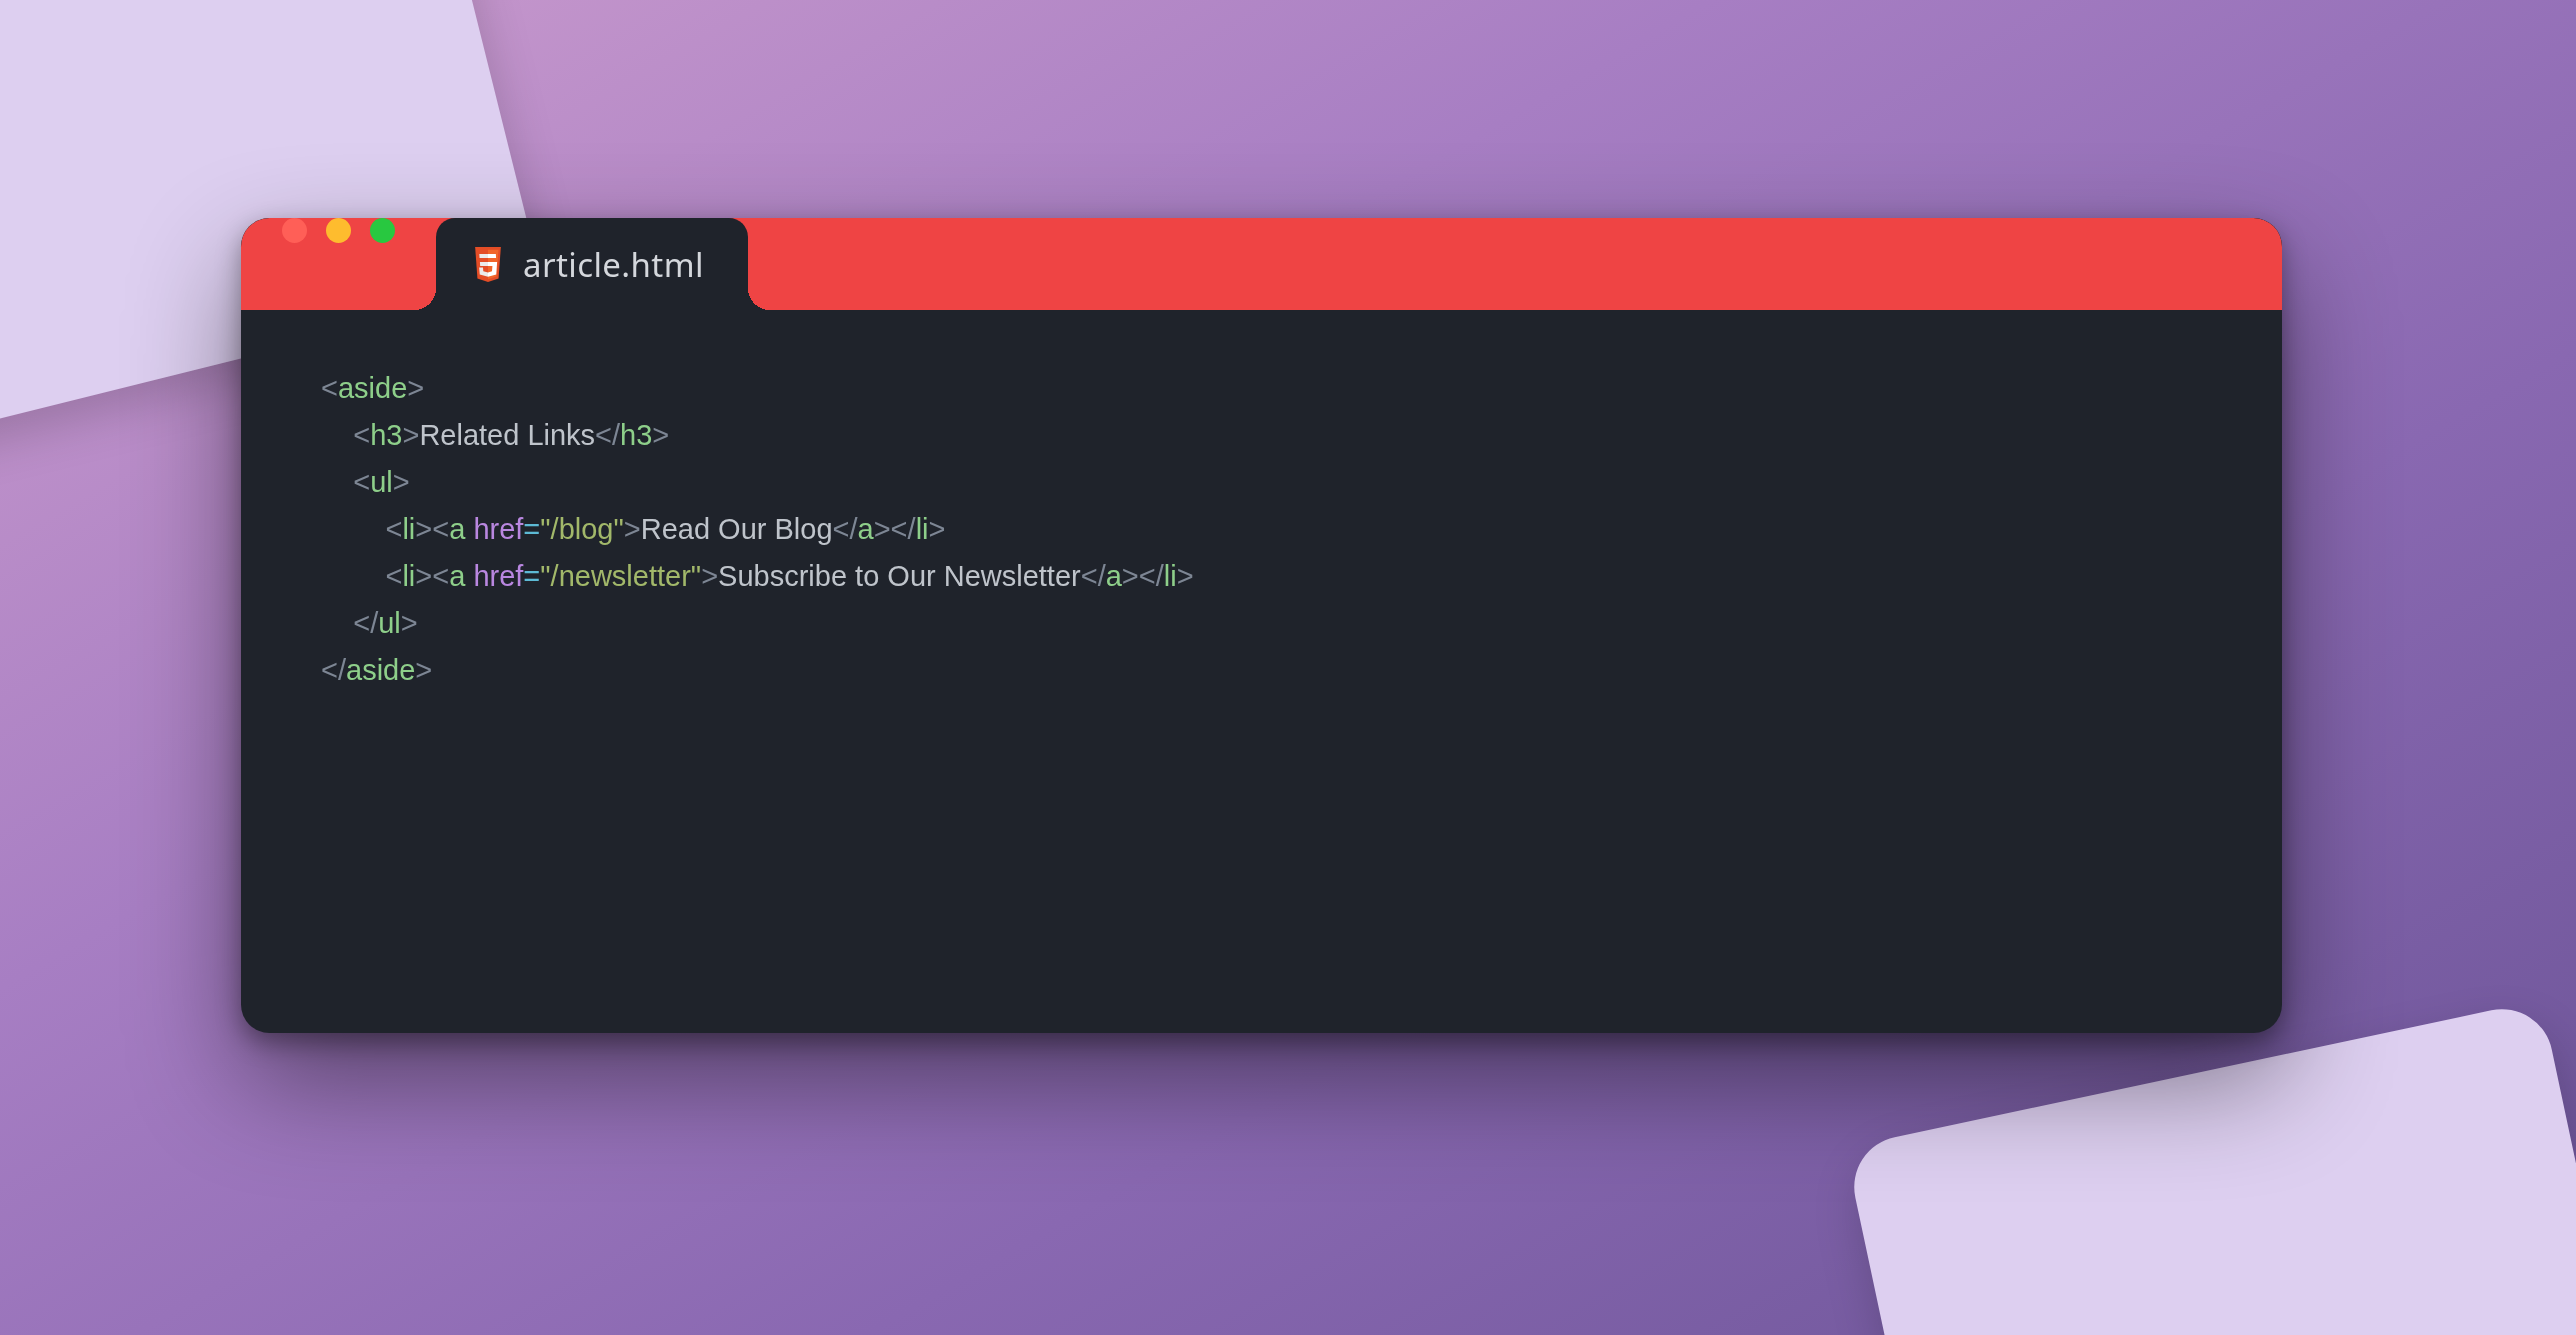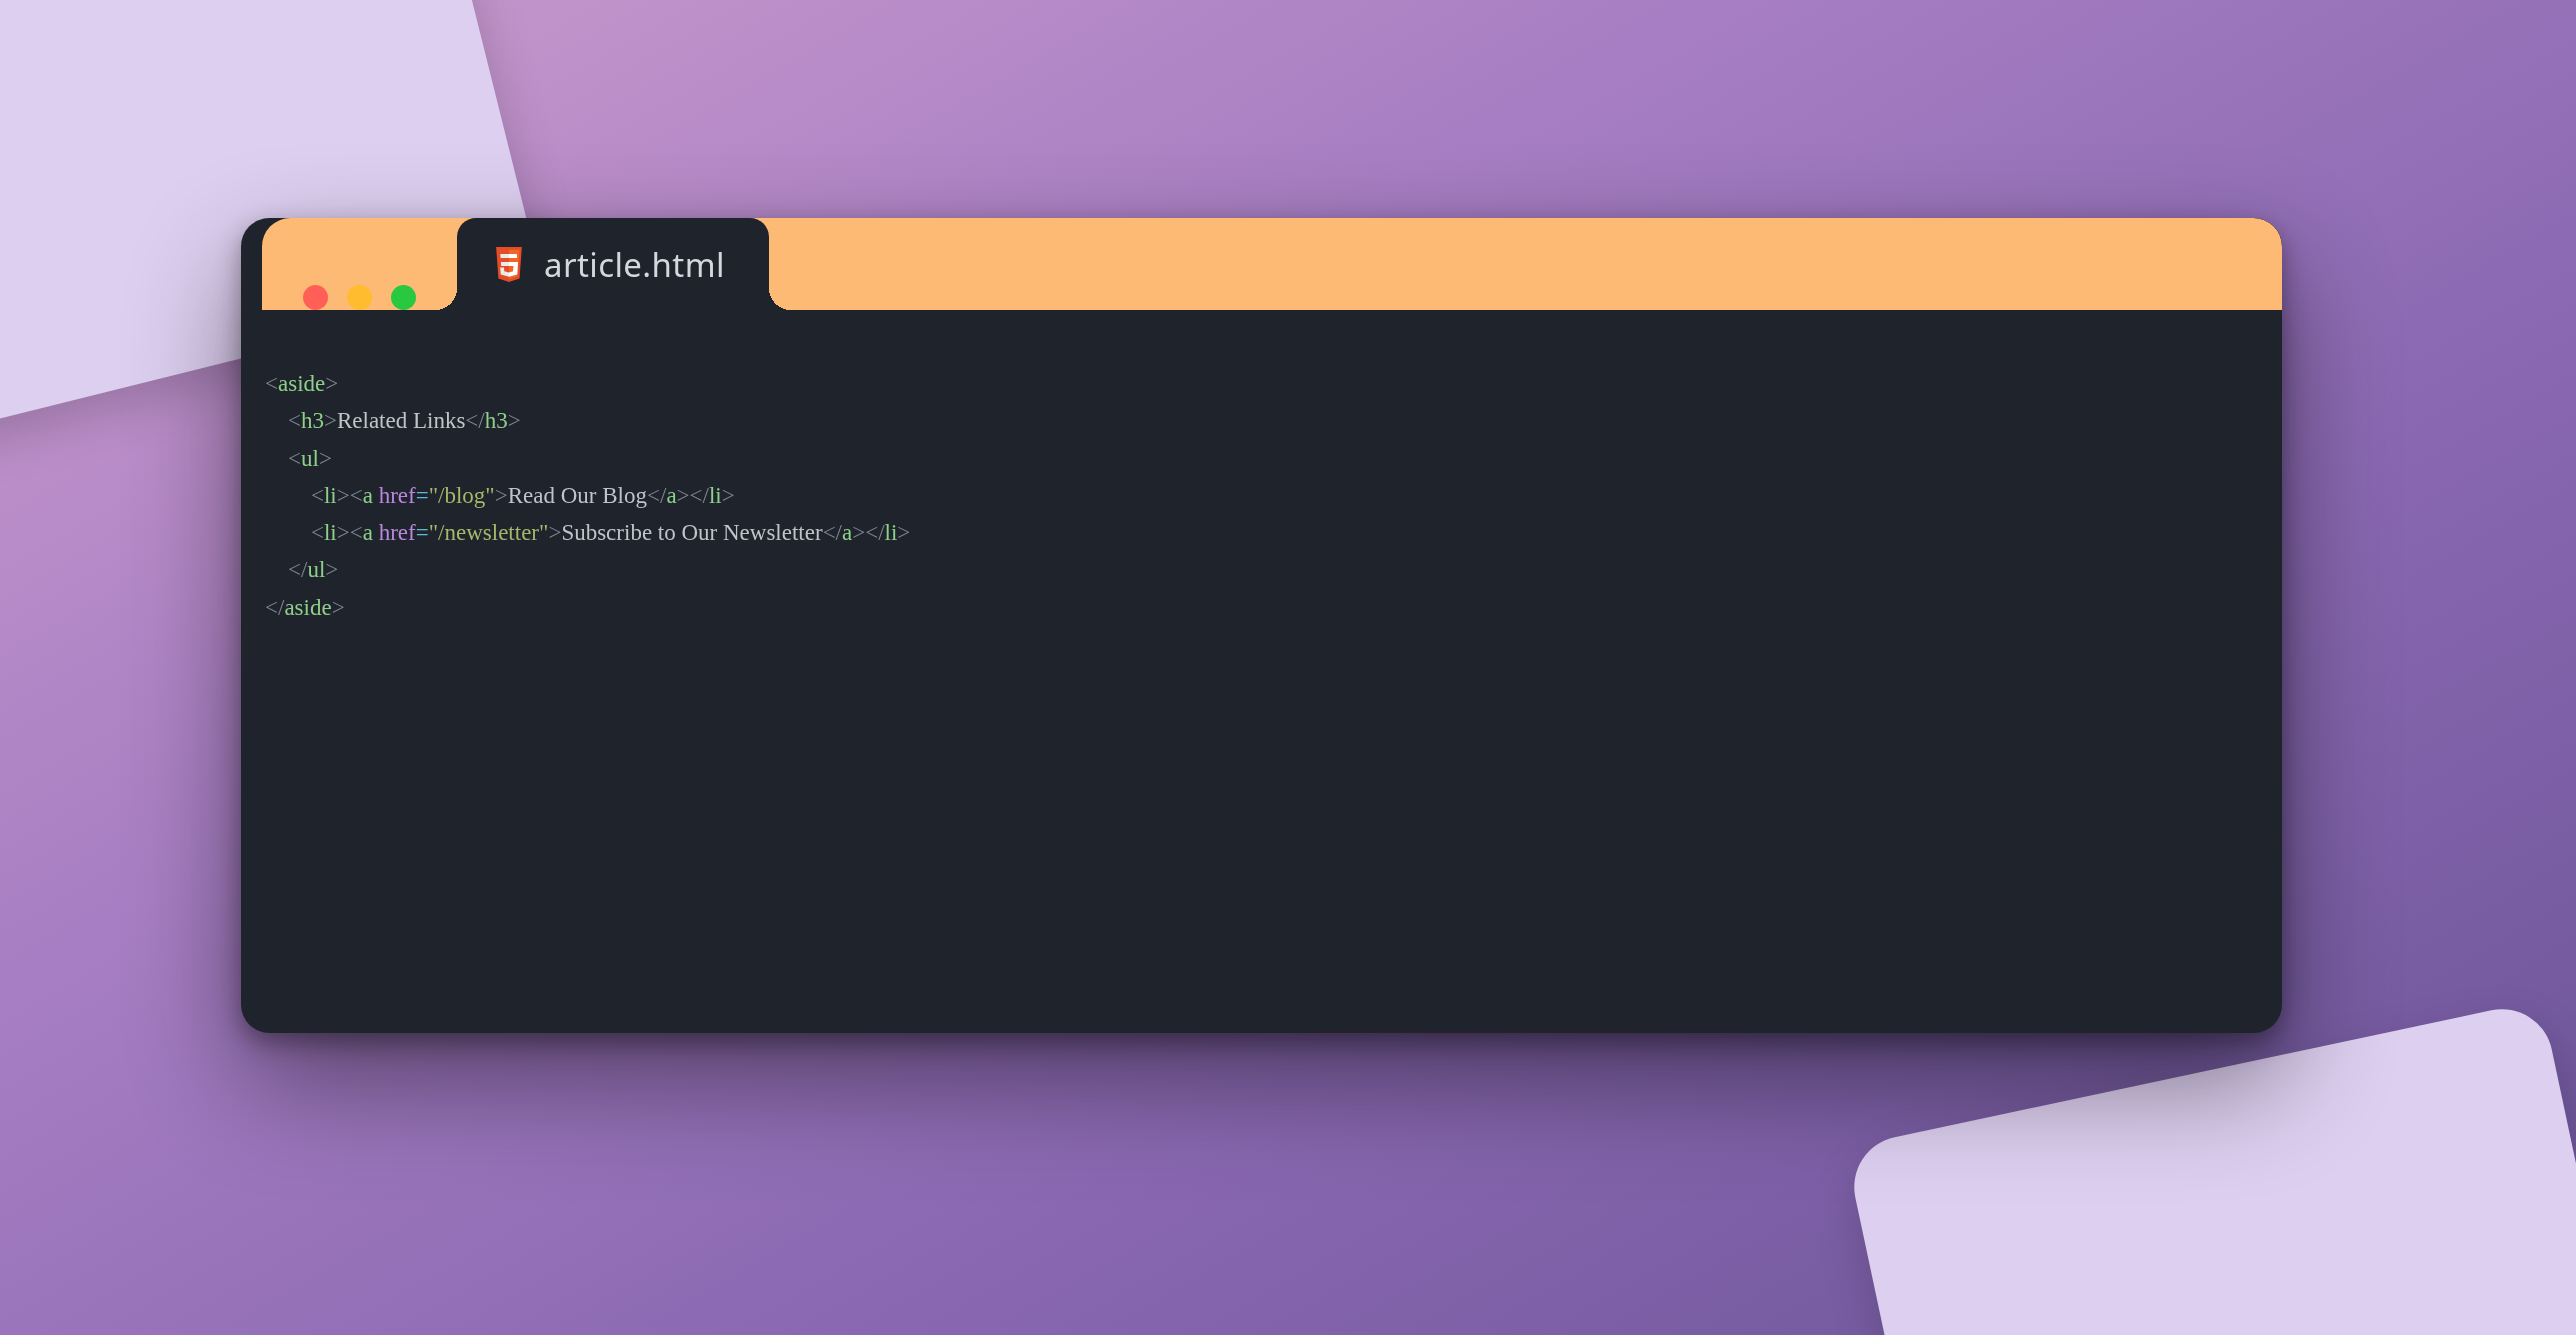--- a/index.html
+++ b/index.html
@@ -46,26 +46,25 @@
     left: 241px;
     width: 2041px;
     height: 815px;
     background: #1f232b;
     border-radius: 28.5px;
     box-shadow: 0 47px 111px rgba(0,0,0,0.45), 0 9.5px 24px rgba(0,0,0,0.35);
     overflow: hidden;
   }
   .titlebar {
     height: 92px;
-    background: #fdba74;
+    background: #ef4444;
     display: flex;
-    align-items: flex-end;
+    align-items: flex-start;
     border-top-left-radius: 28.5px;
     border-top-right-radius: 28.5px;
-    margin-left: 21px;
   }
   .traffic {
     display: flex;
     align-items: center;
     gap: 19px;
     padding: 0 41px;
   }
   .dot { width: 25px; height: 25px; border-radius: 50%; }
   .dot.red    { background: #ff5f57; }
   .dot.yellow { background: #febc2e; }
@@ -101,23 +100,23 @@
     background: radial-gradient(circle at 0 0, transparent 22px, #1f232b 0);
   }
   .tab-title {
     color: #d4d7dc;
     font-size: 33px;
     letter-spacing: 0.4px;
   }
   .html5-icon { width: 32px; height: 35px; display:block; }
 
   .code {
-    padding: 55px 24px;
-    font-family: Liberation Serif, serif;
-    font-size: 23px;
+    padding: 55px 80px;
+    font-family: Liberation Sans, sans-serif;
+    font-size: 29px;
     line-height: 1.62;
     color: #c6cbd2;
     white-space: pre;
   }
   .p   { color: #7d8694; } 
   .tag { color: #8ecf8a; } 
   .attr{ color: #b987e0; } 
   .eq  { color: #5dbad5; } 
   .str { color: #a2b86a; } 
   .txt { color: #bfc4cb; } 

